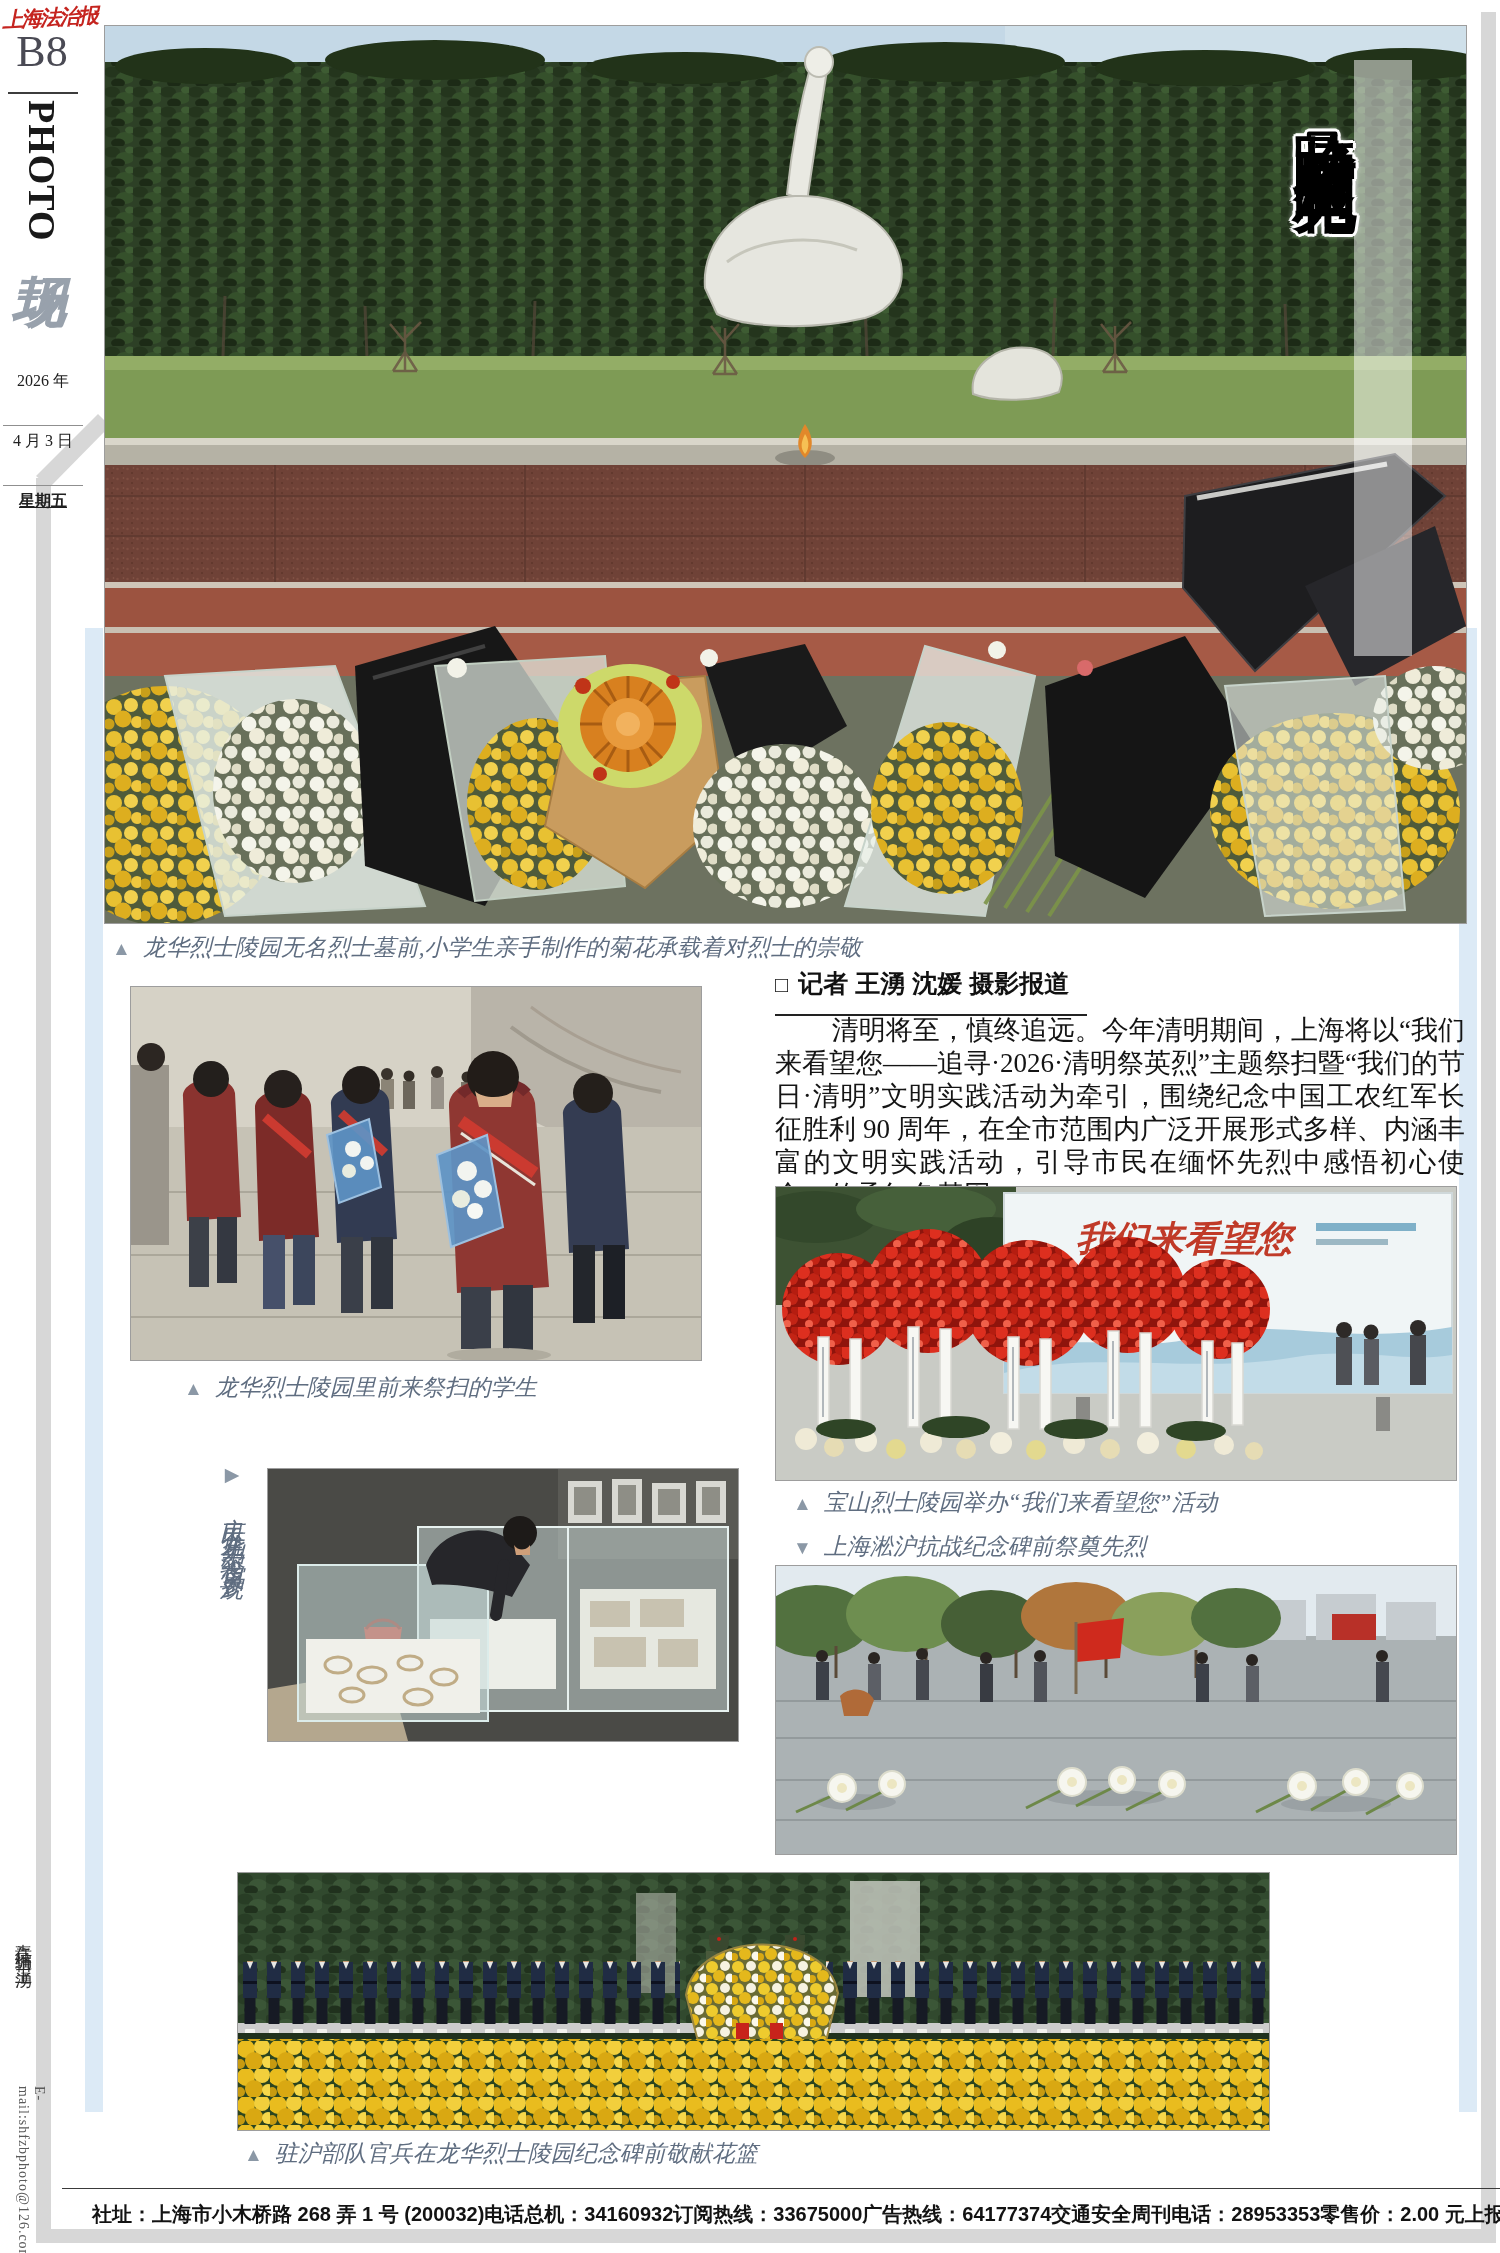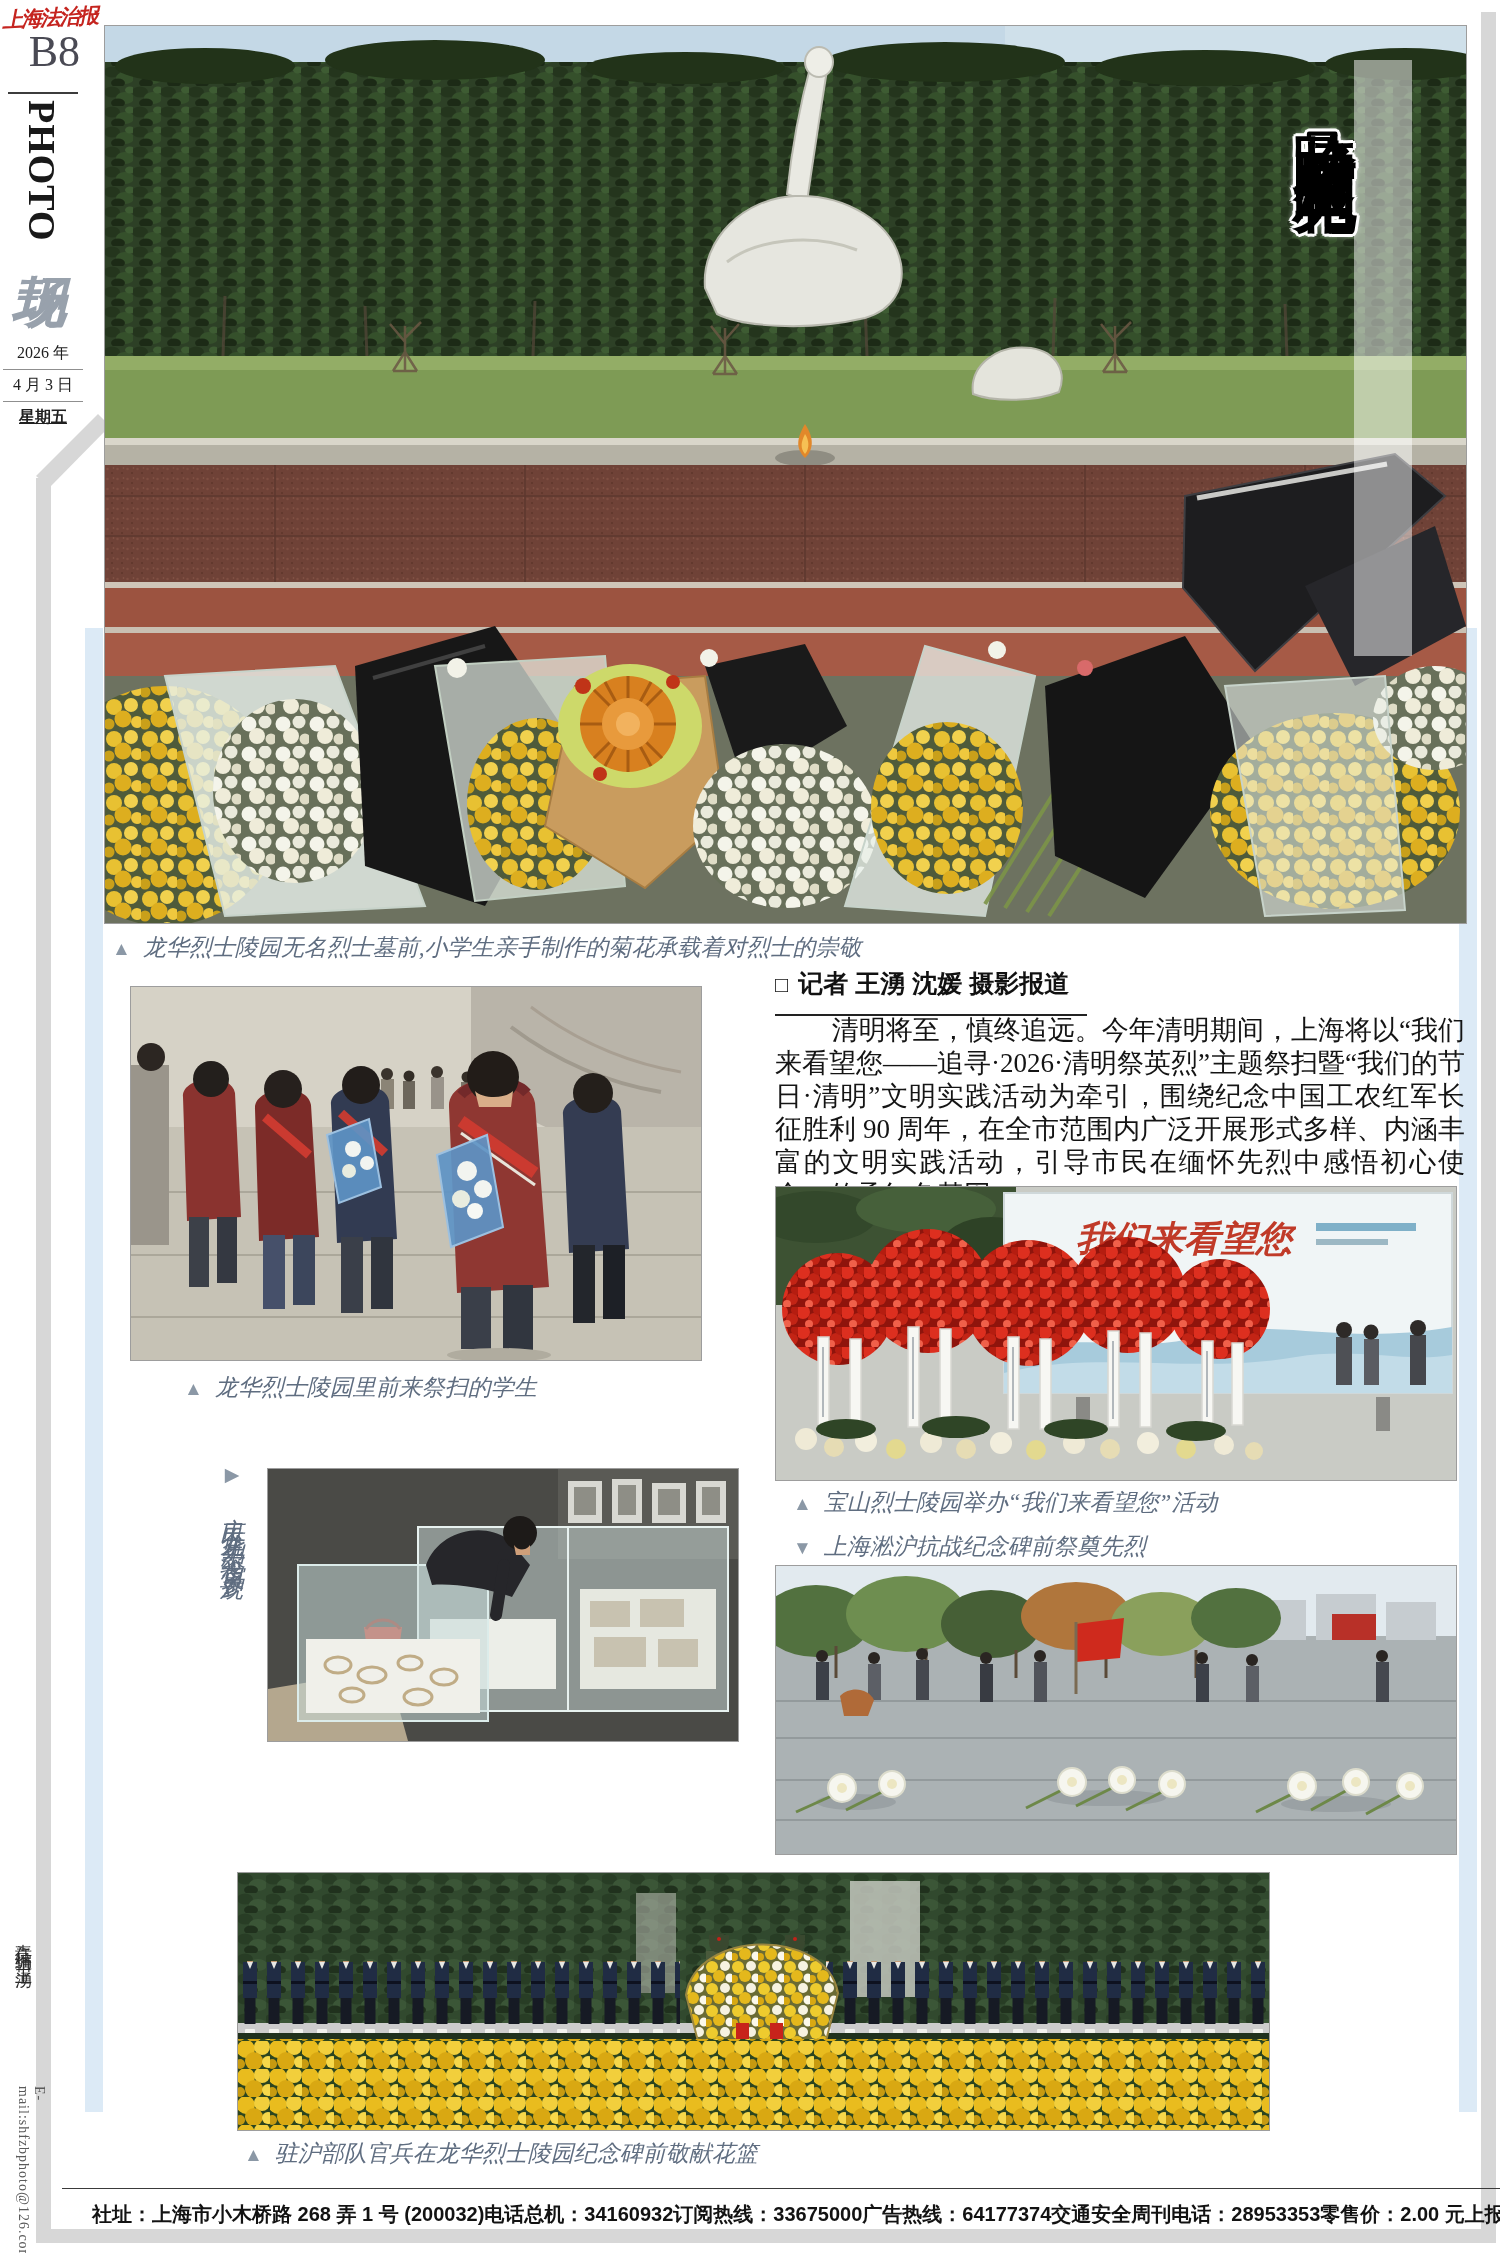--- a/index.html
+++ b/index.html
@@ -4,28 +4,28 @@
 <style>
   html,body{margin:0;padding:0;background:#fff;}
   .page{position:relative;width:1500px;height:2253px;background:#ffffff;overflow:hidden;
         font-family:"Liberation Serif","DejaVu Serif",serif;color:#111;}
   svg{display:block;}
   
   .decor{position:absolute;left:0;top:0;width:1500px;height:2253px;pointer-events:none;}
   
   .logo{position:absolute;left:2px;top:4px;width:86px;font-weight:900;font-style:italic;
         font-size:21px;letter-spacing:-2px;color:#c5241f;transform:rotate(-3deg);white-space:nowrap;}
-  .pagenum{position:absolute;left:4px;top:26px;width:76px;text-align:right;font-size:44px;color:#4a4a54;}
+  .pagenum{position:absolute;left:4px;top:26px;width:76px;text-align:center;font-size:44px;color:#4a4a54;}
   .pagenum-rule{position:absolute;left:8px;top:92px;width:70px;border-top:2px solid #3c3c3c;}
   .photo-en{position:absolute;left:20px;top:100px;writing-mode:vertical-rl;text-orientation:mixed;
         font-size:38px;font-weight:bold;color:#191919;letter-spacing:1px;font-family:"Liberation Serif",serif;}
   .sec-cn{position:absolute;left:12px;top:236px;writing-mode:vertical-rl;font-size:54px;line-height:1;
         color:#98a1ac;font-weight:bold;font-style:italic;letter-spacing:-4px;}
   .dateblock{position:absolute;left:3px;top:338px;width:80px;text-align:center;font-size:16px;color:#202020;}
-  .dateblock>div{padding:5px 0;}
+  .dateblock>div{padding:5px 0;margin-top:28px;}
   .dateblock>div+div{border-top:1px solid #8f8f8f;}
   .dateblock .wd{font-weight:bold;text-decoration:underline;}
   .editor-vert{position:absolute;left:12px;top:1930px;writing-mode:vertical-rl;font-size:17px;
         color:#2a2a2a;letter-spacing:4px;}
   .email-vert{position:absolute;left:15px;top:2086px;writing-mode:vertical-rl;text-orientation:mixed;
         font-size:14px;color:#5a5a5a;letter-spacing:1px;}
   
   .ph{position:absolute;border:1px solid #9d9d9d;background:#ccc;overflow:hidden;}
   .ph-main{left:104px;top:25px;width:1361px;height:897px;}
   .ph-students{left:130px;top:986px;width:570px;height:373px;}

